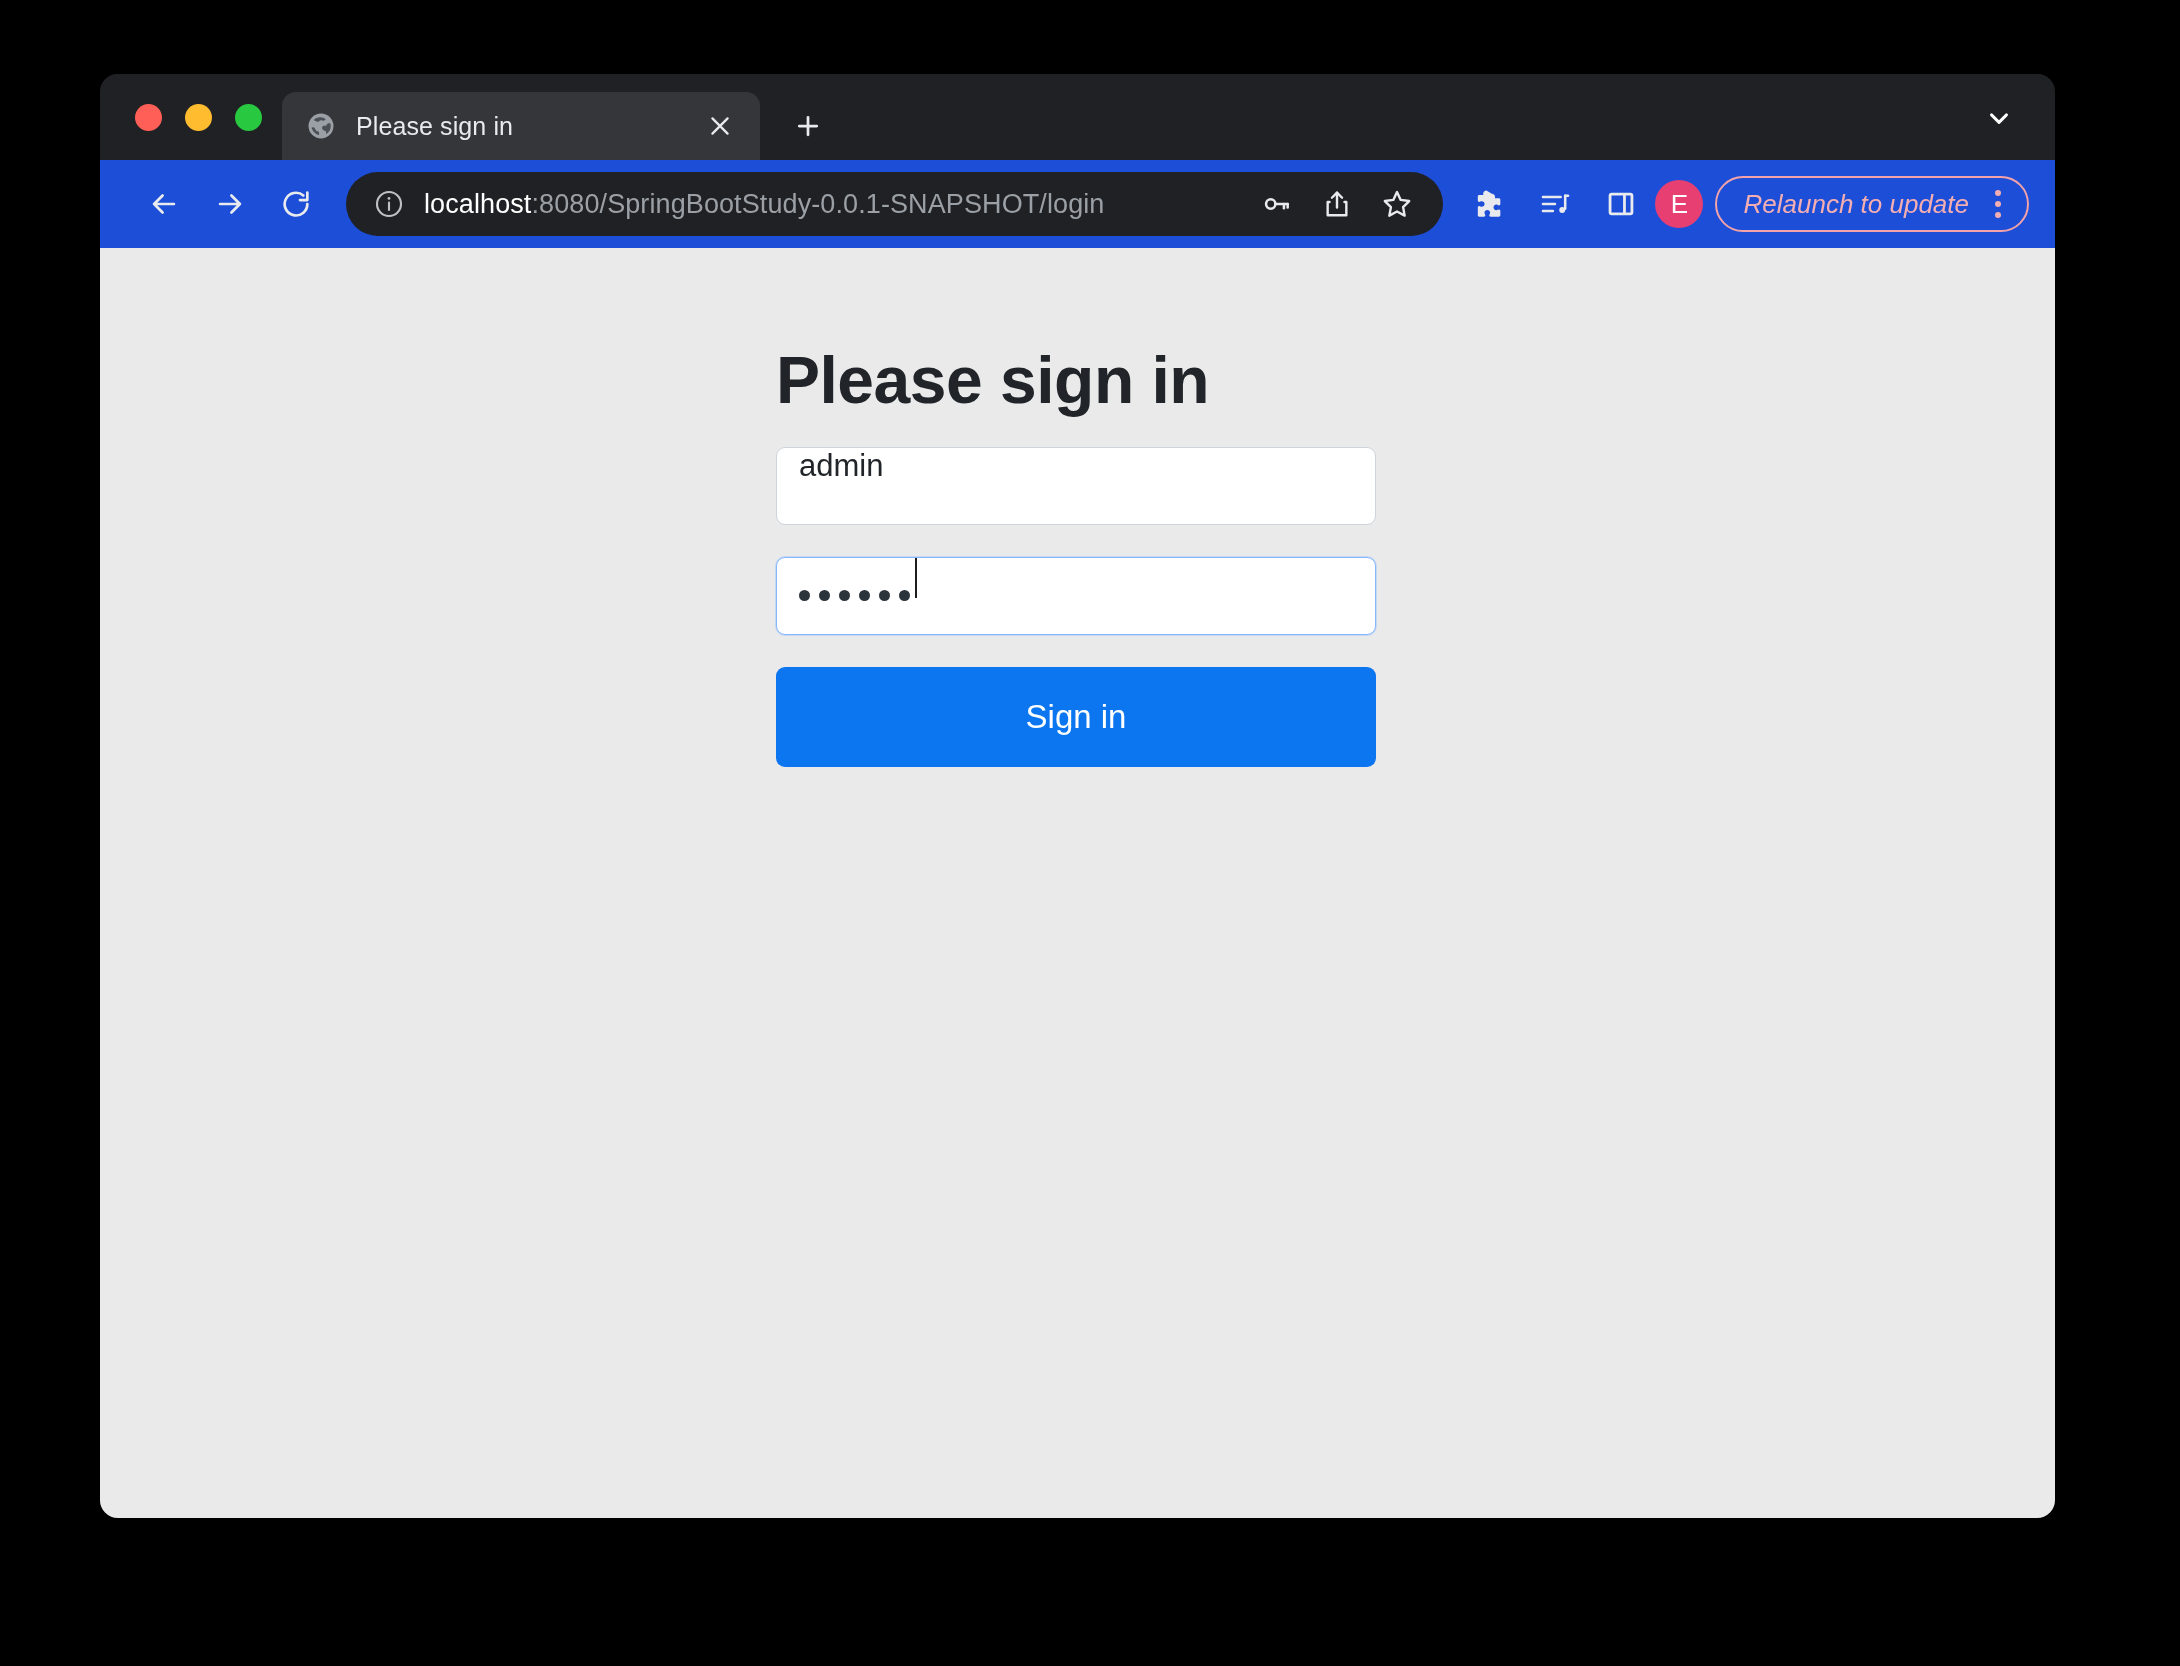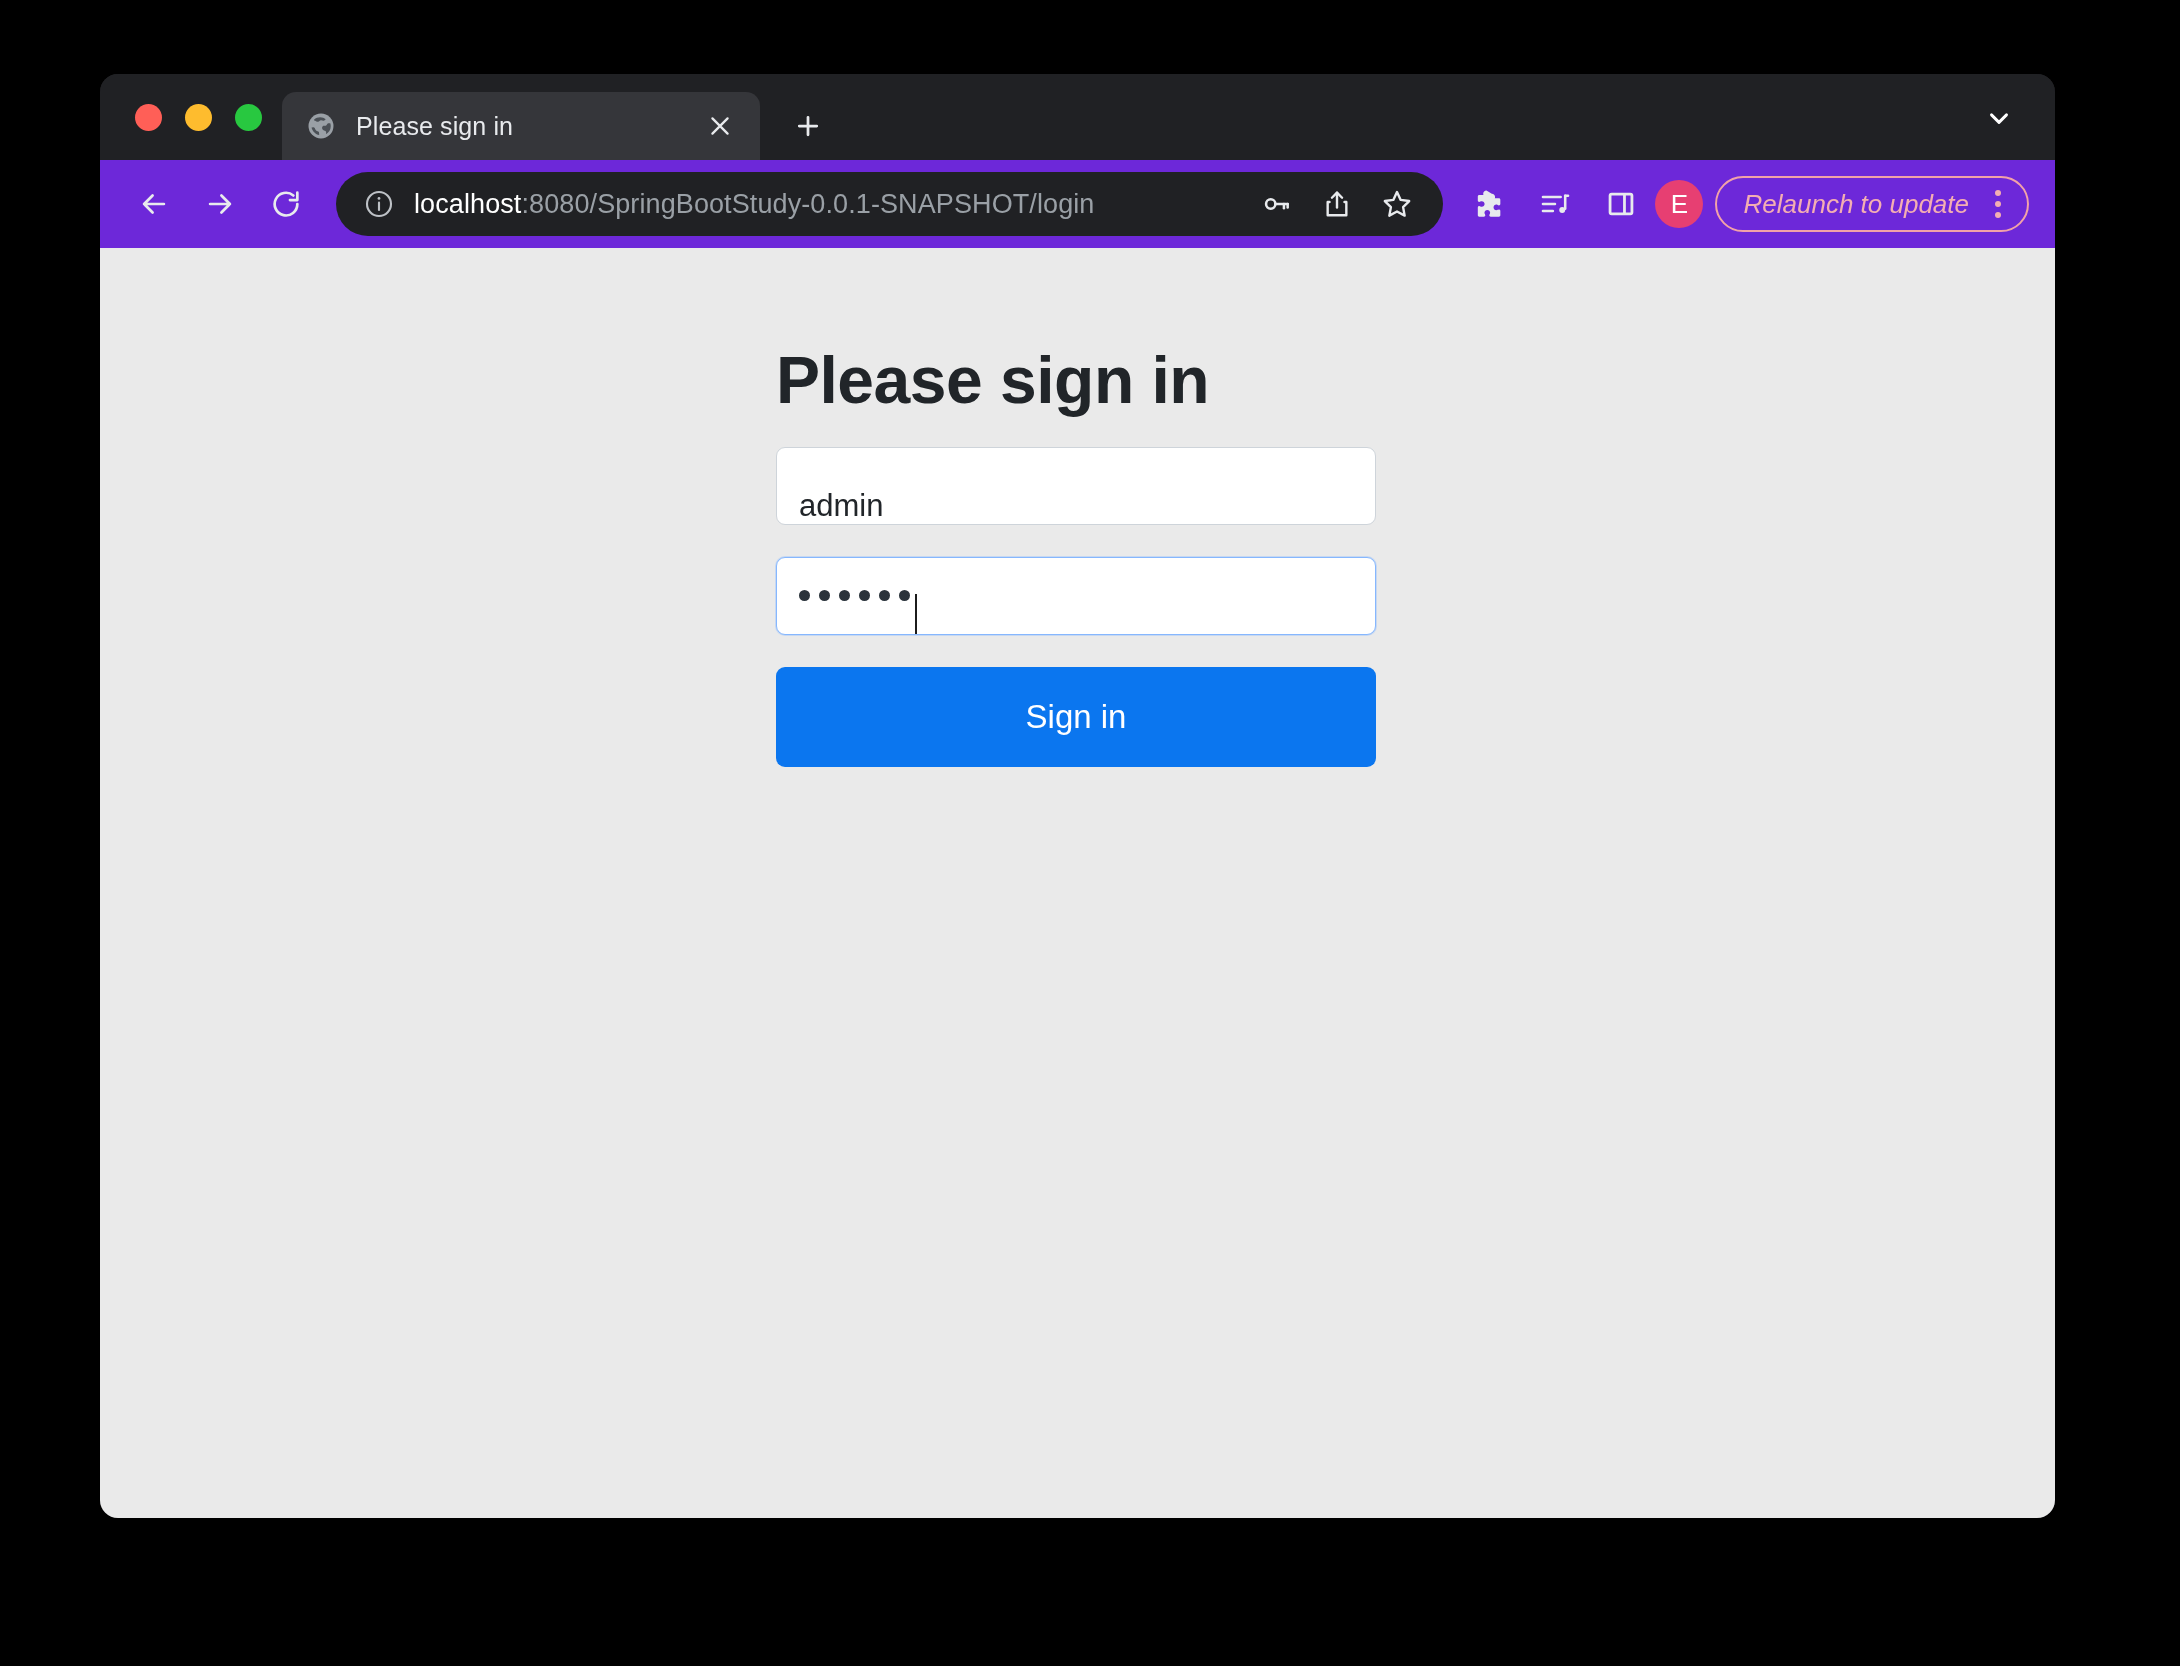--- a/index.html
+++ b/index.html
@@ -109,24 +109,24 @@
     height: 52px;
     display: flex;
     align-items: center;
     justify-content: center;
     border-radius: 50%;
   }
 
   
   .toolbar {
     height: 88px;
-    background: #6d28d9;
-    display: flex;
-    align-items: center;
-    padding: 0 26px 0 24px;
+    background: #1d4ed8;
+    display: flex;
+    align-items: center;
+    padding: 0 26px 0 34px;
     flex: 0 0 auto;
     gap: 0;
   }
   .nav-btn {
     width: 60px;
     height: 60px;
     display: flex;
     align-items: center;
     justify-content: center;
     border-radius: 50%;
@@ -268,21 +268,21 @@
     letter-spacing: -0.5px;
     line-height: 1.1;
   }
   .field {
     width: 600px;
     height: 78px;
     background: #ffffff;
     border: 1px solid #ced4da;
     border-radius: 9px;
     display: flex;
-    align-items: flex-end;
+    align-items: flex-start;
     padding: 0 22px;
     margin-bottom: 32px;
     font-size: 31px;
     color: #212529;
   }
   .field.focused {
     border: 1px solid #86b7fe;
     box-shadow: 0 0 0 1px rgba(134,183,254,0.35);
   }
   .pw-dots {

